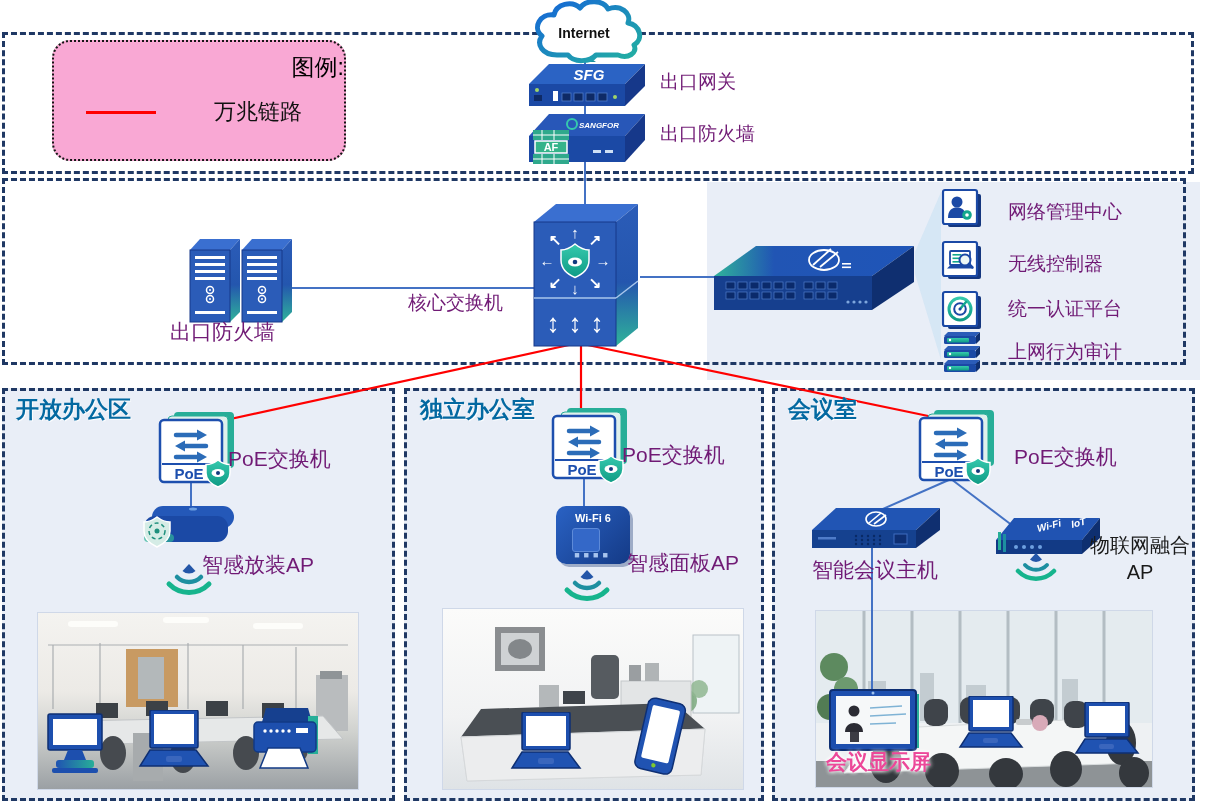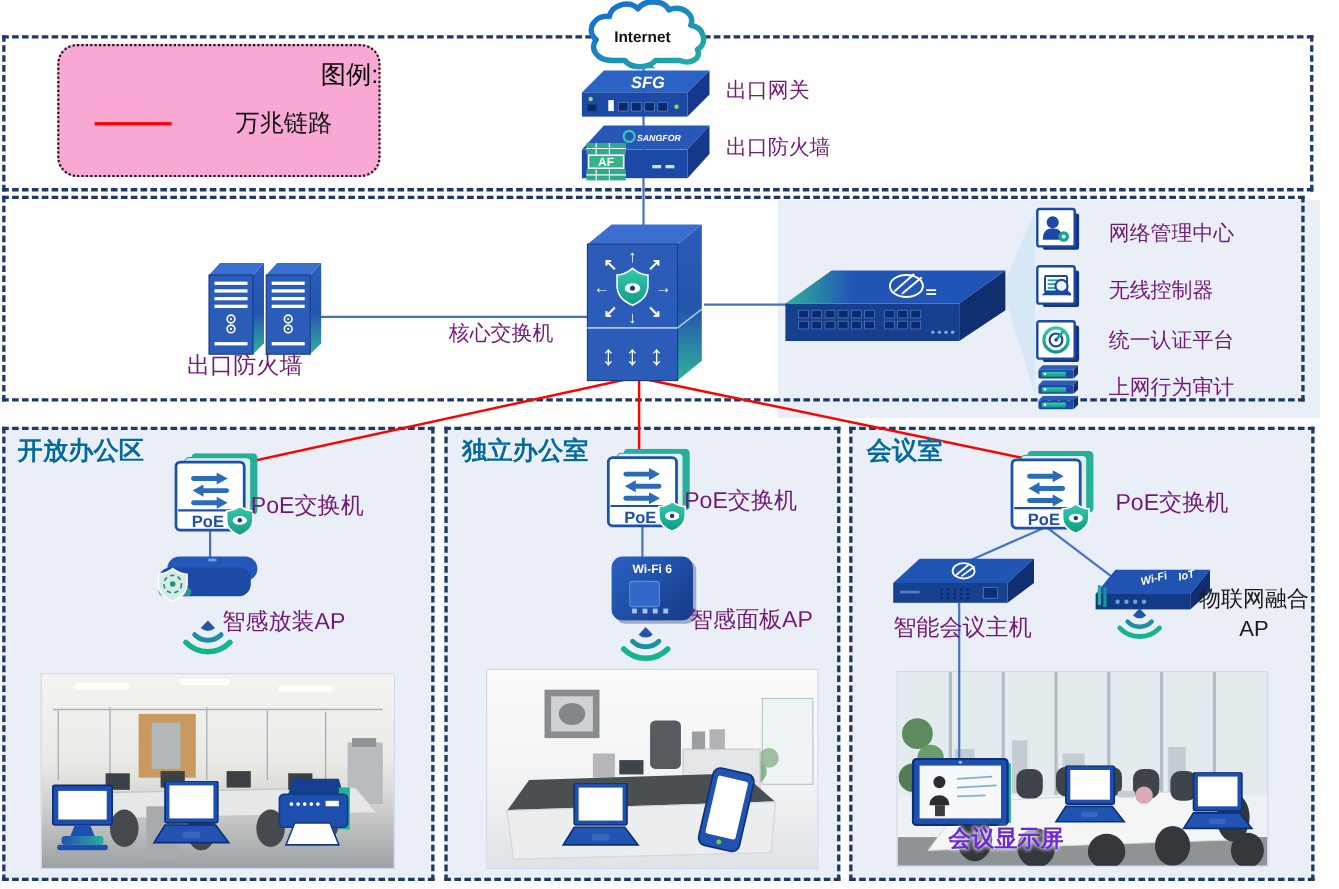--- a/index.html
+++ b/index.html
@@ -27,21 +27,21 @@
   .lbl{position:absolute;font-size:19px;color:#701a75;white-space:nowrap;z-index:6;}
   .lbl-b{font-weight:bold;color:#000;}
   .zone-title{position:absolute;font-size:23px;font-weight:bold;color:#0369a1;text-shadow:1px 1px 0 rgba(255,255,255,.85);z-index:6;white-space:nowrap;}
   .photo{position:absolute;z-index:2;border:1px solid #cfd8e8;}
   .ovl{position:absolute;z-index:5;}
   .panel-ap{position:absolute;width:74px;height:58px;border-radius:10px;background:linear-gradient(135deg,#2a62c4,#143a86);z-index:5;box-shadow:3px 3px 0 rgba(20,50,110,.35);}
   .panel-ap .wifi6{display:block;text-align:center;color:#fff;font-size:11px;font-weight:bold;margin-top:6px;}
   .panel-ap .screen{position:absolute;left:16px;top:22px;width:26px;height:22px;background:#3468c8;border:1px solid #5d8ad8;border-radius:3px;}
   .panel-ap .dots{position:absolute;left:0;right:0;bottom:6px;text-align:center;letter-spacing:4px;color:#a8c4ee;font-size:9px;line-height:6px;}
   .rot{transform:rotate(13deg);}
-  .disp-lbl{position:absolute;font-size:21px;font-weight:bold;color:#6d28d9;z-index:6;text-shadow:0 0 4px #fff,0 0 4px #fff;white-space:nowrap;margin-left:36px;}
+  .disp-lbl{position:absolute;font-size:21px;font-weight:bold;color:#ec4899;z-index:6;text-shadow:0 0 4px #fff,0 0 4px #fff;white-space:nowrap;}
   .iot-lbl{position:absolute;font-size:20px;color:#1a1a1a;line-height:27px;z-index:6;white-space:nowrap;text-align:center;}
 </style>
 </head>
 <body>
 
 <div class="canvas">
 
   <svg width="0" height="0" style="position:absolute">
     <defs>
       <linearGradient id="gCloud" x1="0" y1="0" x2="1" y2="1">

